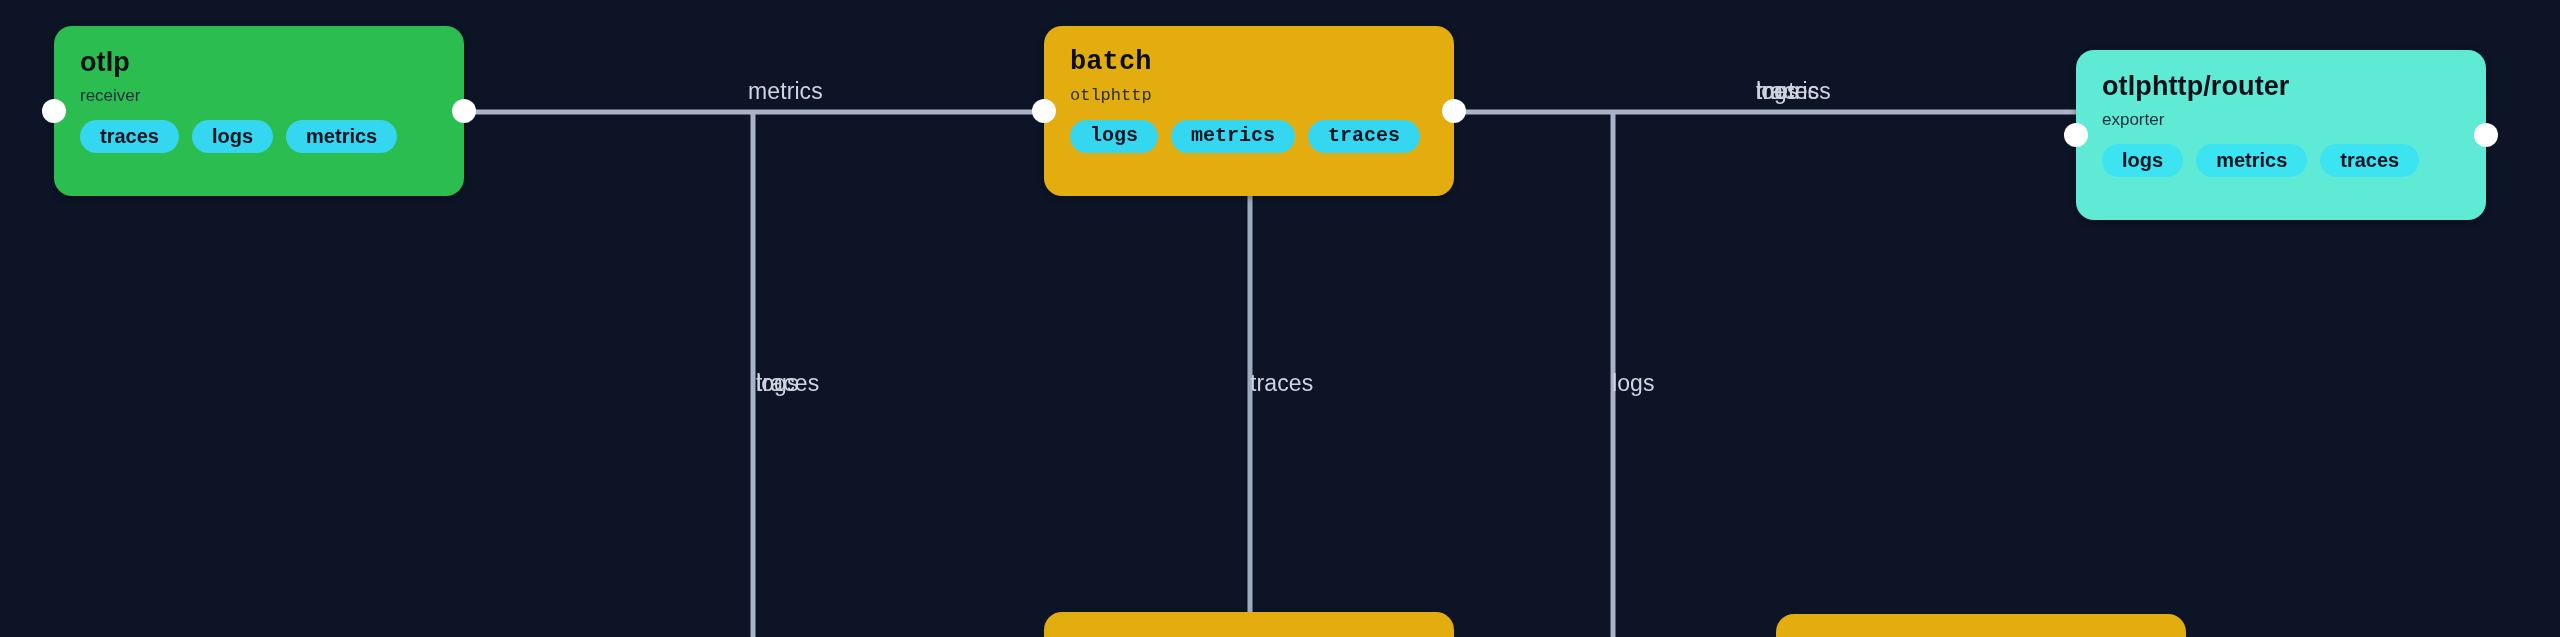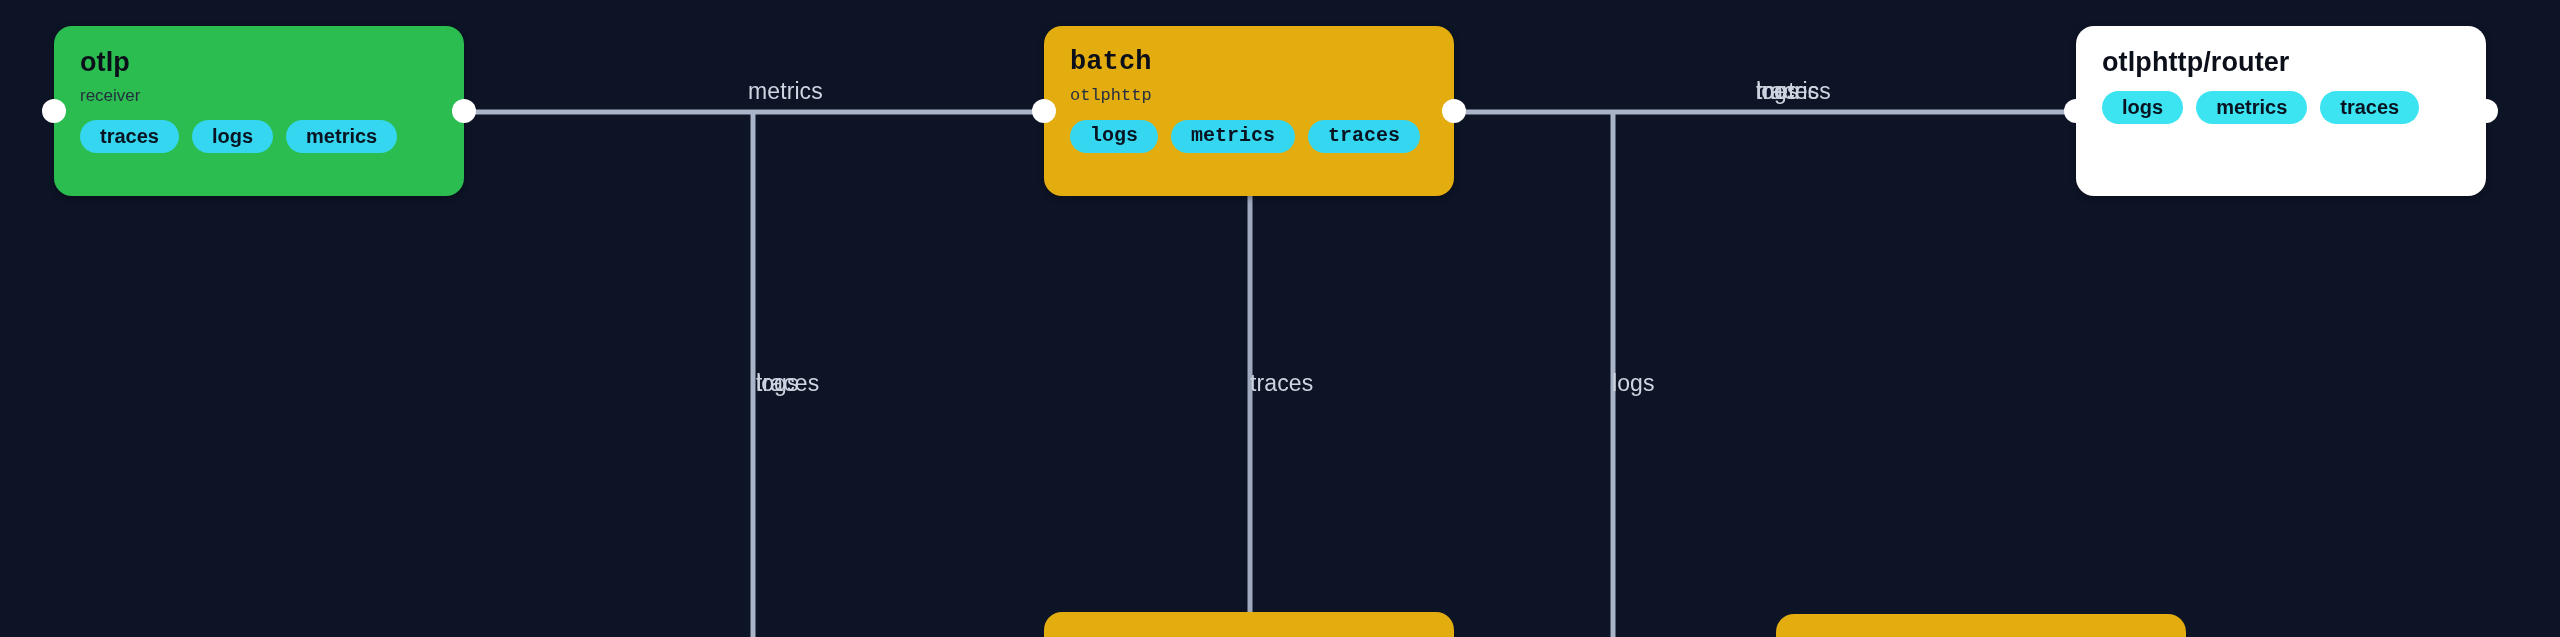--- a/index.html
+++ b/index.html
@@ -67,21 +67,21 @@
     color: #081421;
     font-size: 20px;
     font-weight: bold;
     border-radius: 999px;
     padding: 6px 20px 7px 20px;
     line-height: 1;
     white-space: nowrap;
   }
   .node.receiver { background: #2bbd4f; }
   .node.processor { background: #e3ad10; }
-  .node.exporter { background: #ffffff; }
+  .node.exporter { background: #5eead4; margin-top: 24px; }
   .node.exporter .badge { background: #3ce3f0; }
   .handle {
     position: absolute;
     width: 24px;
     height: 24px;
     border-radius: 50%;
     background: #ffffff;
     top: 50%;
     margin-top: -12px;
     z-index: 6;
@@ -148,20 +148,21 @@
       <span class="badge">logs</span>
       <span class="badge">metrics</span>
       <span class="badge">traces</span>
     </div>
   </div>
 
   <div class="node exporter" style="left:2076px; top:26px; width:410px; height:170px;">
     <div class="handle left"></div>
     <div class="handle right"></div>
     <div class="node-title">otlphttp/router</div>
+    <div class="node-subtitle">exporter</div>
     <div class="badges">
       <span class="badge">logs</span>
       <span class="badge">metrics</span>
       <span class="badge">traces</span>
     </div>
   </div>
 
   <div class="partial-node" style="left:1044px; top:612px; width:410px; height:25px;"></div>
   <div class="partial-node" style="left:1776px; top:614px; width:410px; height:23px;"></div>
 

